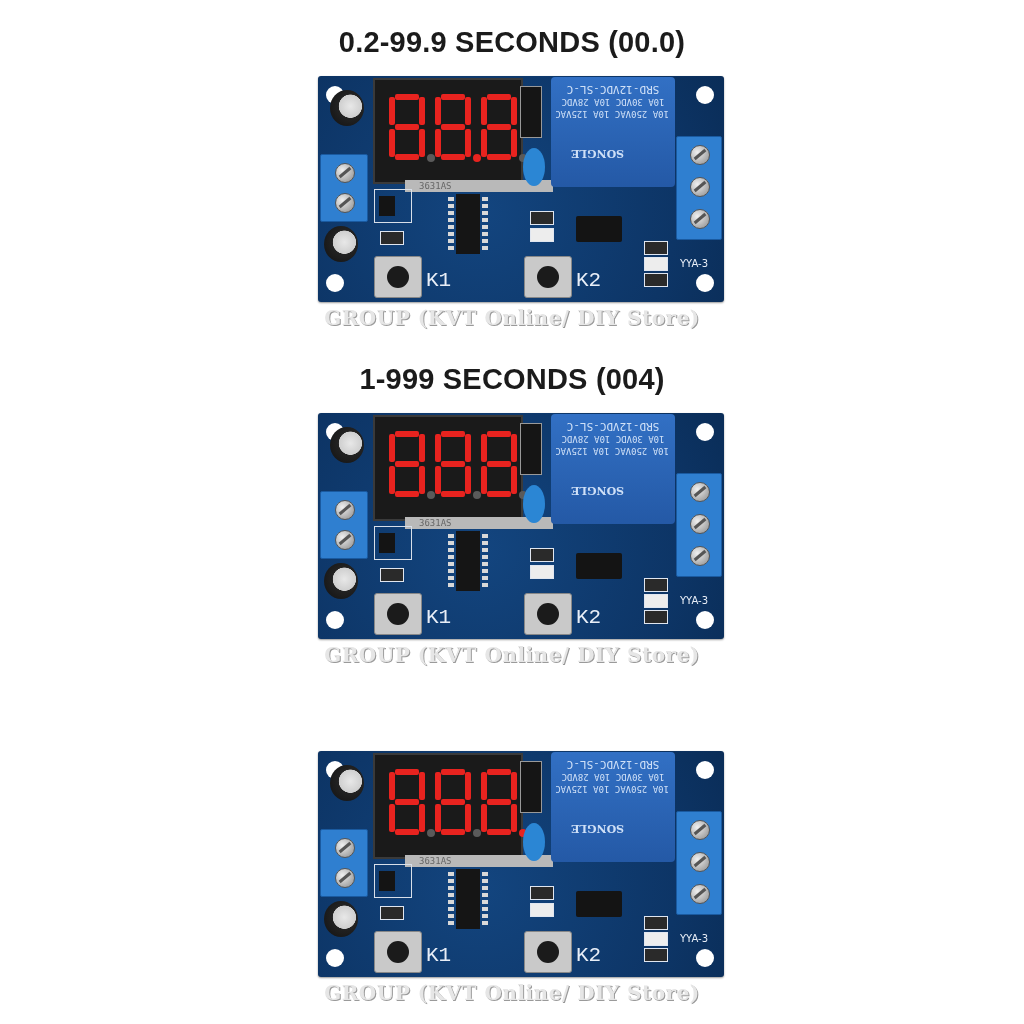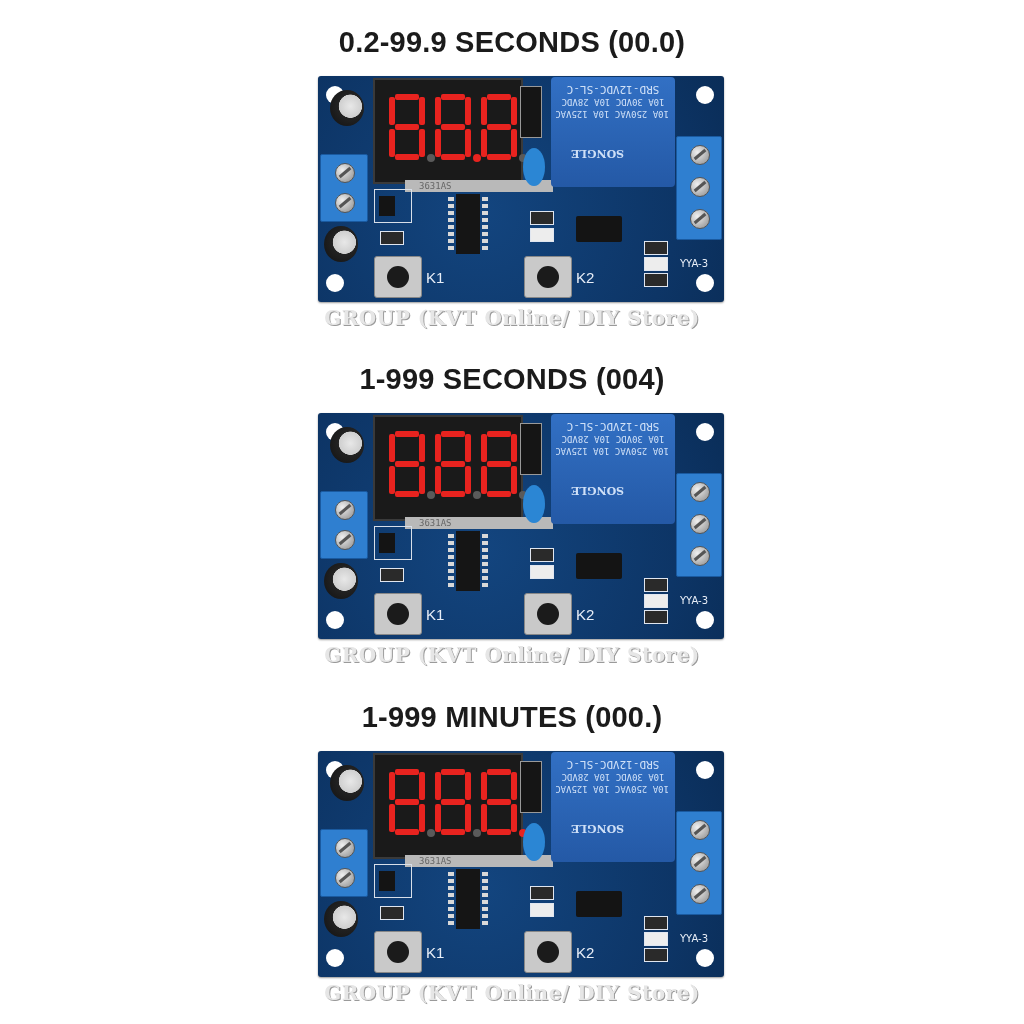--- a/index.html
+++ b/index.html
@@ -24,21 +24,21 @@
   .relay-text { position:absolute; left:6px; right:6px; color:#cfe0f7; font-size:9px; text-align:center; transform:rotate(180deg); font-family:"DejaVu Sans Mono", monospace; white-space:nowrap; }
   .relay-brand { position:absolute; left:20px; top:70px; color:#cfe0f7; font-size:11px; font-weight:bold; transform:rotate(180deg); font-family:"DejaVu Serif", serif; }
   .terminal { position:absolute; background:#2f7fd0; border:1px solid #1a5aa0; border-radius:2px; }
   .screw { position:absolute; width:18px; height:18px; border-radius:50%; background: radial-gradient(circle at 35% 35%, #f0f0f0, #8a8a8a); border:1px solid #555; }
   .screw::after { content:""; position:absolute; left:2px; top:7px; width:14px; height:3px; background:#555; transform:rotate(-40deg); }
   .cap { position:absolute; width:34px; height:36px; border-radius:50%; background: radial-gradient(circle at 60% 45%, #e8e8e8 0%, #cfcfcf 40%, #222 42%, #111 100%); }
   .ic { position:absolute; left:138px; top:118px; width:24px; height:60px; background:#151515; }
   .ic-pin { position:absolute; width:6px; height:4px; background:#d9d9d9; }
   .button { position:absolute; width:46px; height:40px; background:#c9c9c9; border-radius:3px; border:1px solid #888; }
   .button .knob { position:absolute; left:12px; top:9px; width:22px; height:22px; border-radius:50%; background:#1b1b1b; }
-  .silk { position:absolute; color:#e8eef7; font-size:15px; font-family:Liberation Sans, sans-serif; }
+  .silk { position:absolute; color:#e8eef7; font-size:21px; font-family:Liberation Mono, monospace; }
   .silk-small { position:absolute; color:#e8eef7; font-size:10px; font-family:"DejaVu Sans", sans-serif; }
   .smd { position:absolute; width:22px; height:12px; border:1px solid #e0e6f0; background:#2a2a2a; }
   .smd.white { background:#ededed; }
   .opto { position:absolute; left:258px; top:140px; width:46px; height:26px; background:#141414; border-radius:2px; }
   .blue-cap { position:absolute; left:205px; top:72px; width:22px; height:38px; border-radius:50%; background:#2b86d4; }
   .transistor { position:absolute; left:202px; top:10px; width:20px; height:50px; background:#151515; border:1px solid #999; }
   .regulator { position:absolute; left:56px; top:113px; width:36px; height:32px; border:1px solid #d8dfe9; }
   .regulator::before { content:""; position:absolute; left:4px; top:6px; width:16px; height:20px; background:#141414; }
 </style>
 </head>
@@ -259,21 +259,20 @@
       <div class="button" style="left:206px;top:180px">
           <div class="knob"></div>
         </div>
       <div class="silk btn-k2" style="left:258px;top:193px">K2</div>
       <div class="silk-small model" style="left:362px;top:182px">YYA-3</div>
     </div>
     <div class="watermark" style="top: 306px;">GROUP (KVT Online/ DIY Store)</div>
   </div>
 
   <div class="panel" style="top: 675px;">
-    <div class="caption" style="top: 26px;">1-999 MINUTES (000.)</div>
     <div class="board" style="top: 76px;">
       <div class="hole" style="left:8px;top:10px"></div>
       <div class="hole" style="left:378px;top:10px"></div>
       <div class="hole" style="left:8px;top:198px"></div>
       <div class="hole" style="left:378px;top:198px"></div>
 
       <div class="cap" style="left:12px;top:14px"></div>
       <div class="cap" style="left:6px;top:150px"></div>
 
       <div class="terminal" style="left:2px;top:78px;width:46px;height:66px">

